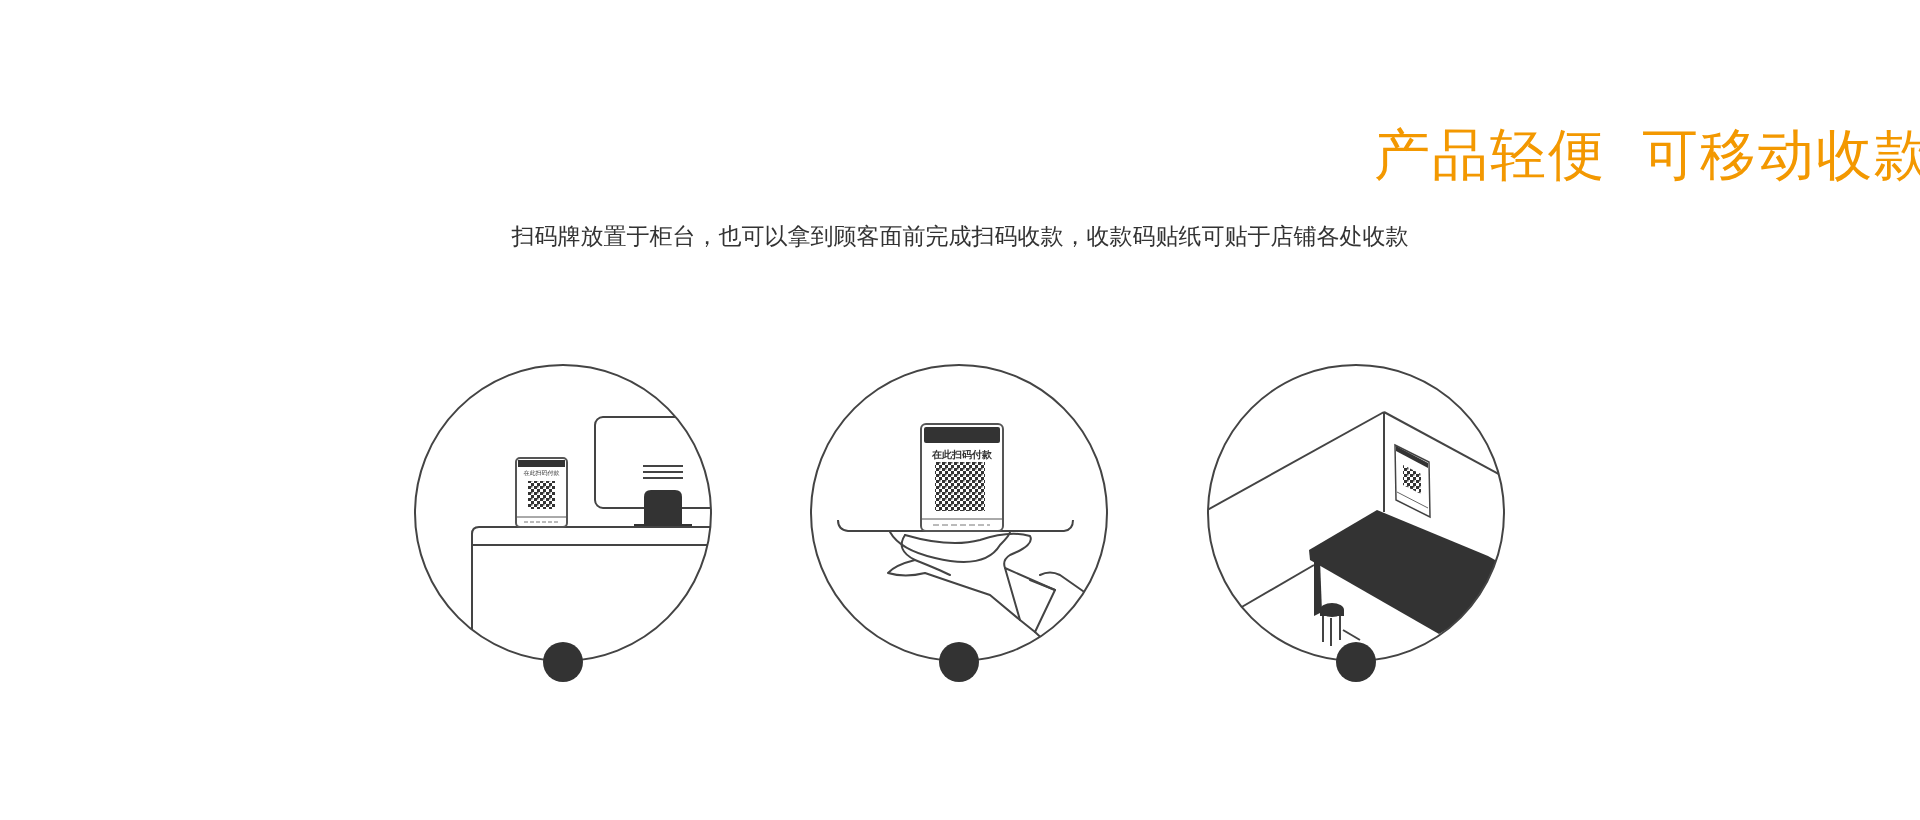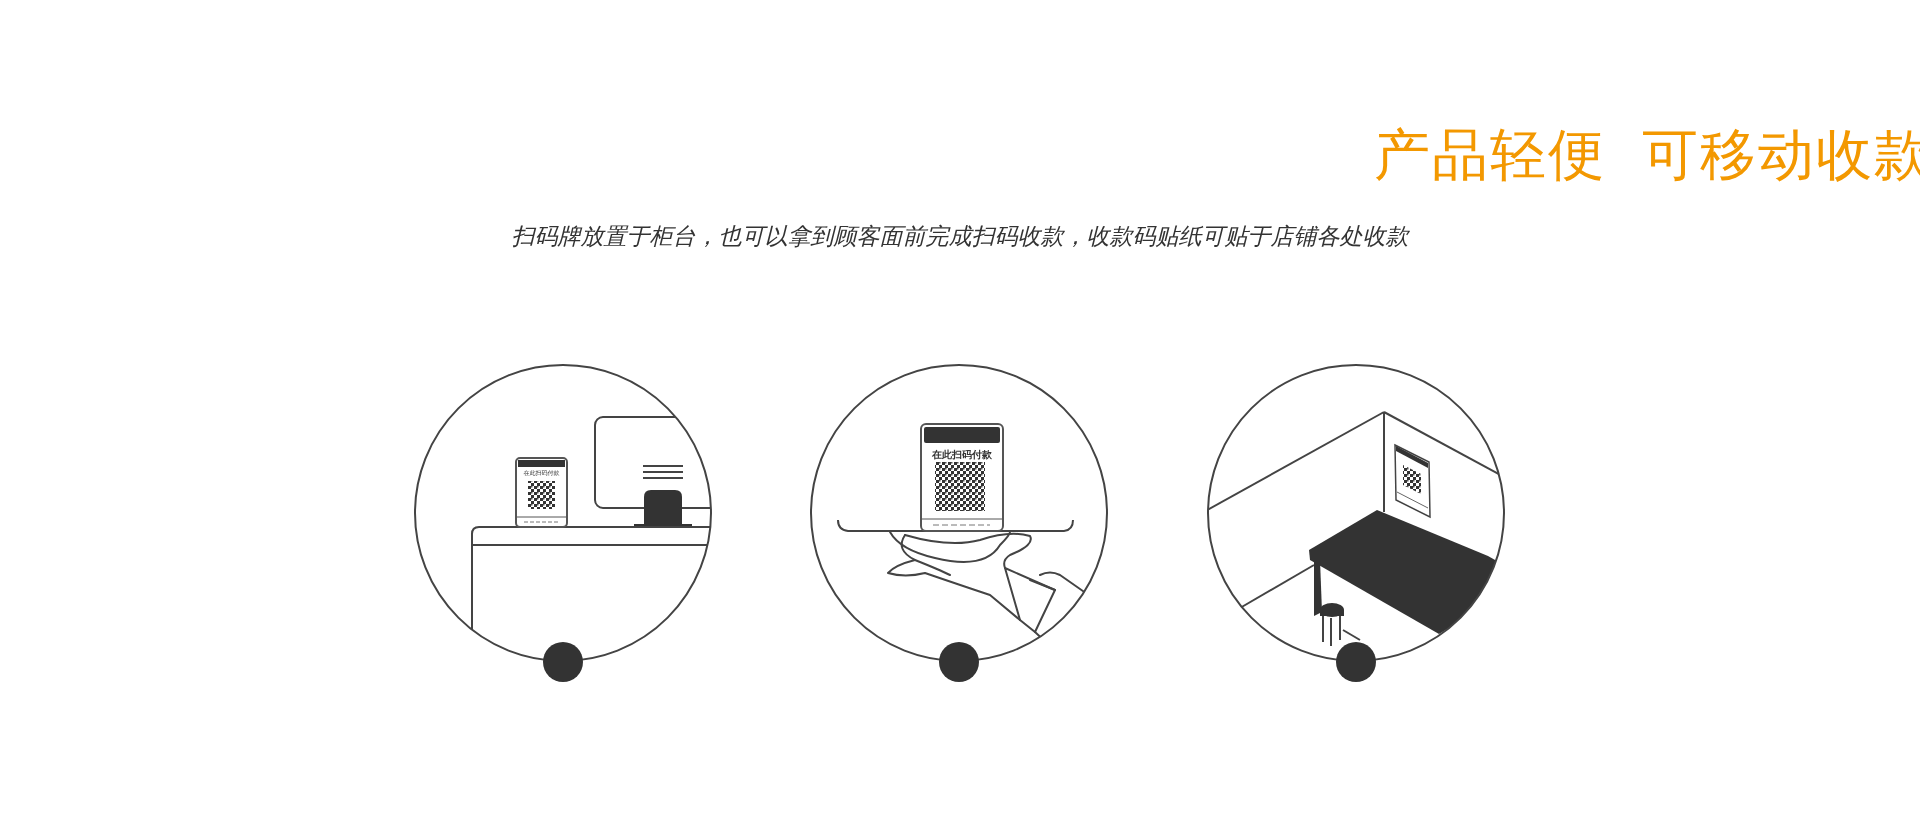--- a/index.html
+++ b/index.html
@@ -31,21 +31,20 @@
     .subtitle {
       position: absolute;
       left: 0;
       top: 220px;
       width: 1920px;
       text-align: center;
       font-size: 23px;
       line-height: 32px;
       color: #333333;
       margin: 0;
-      font-style: italic;
     }
     .illustrations {
       position: absolute;
       left: 0;
       top: 0;
       width: 1920px;
       height: 628px;
     }
     .scene {
       position: absolute;

